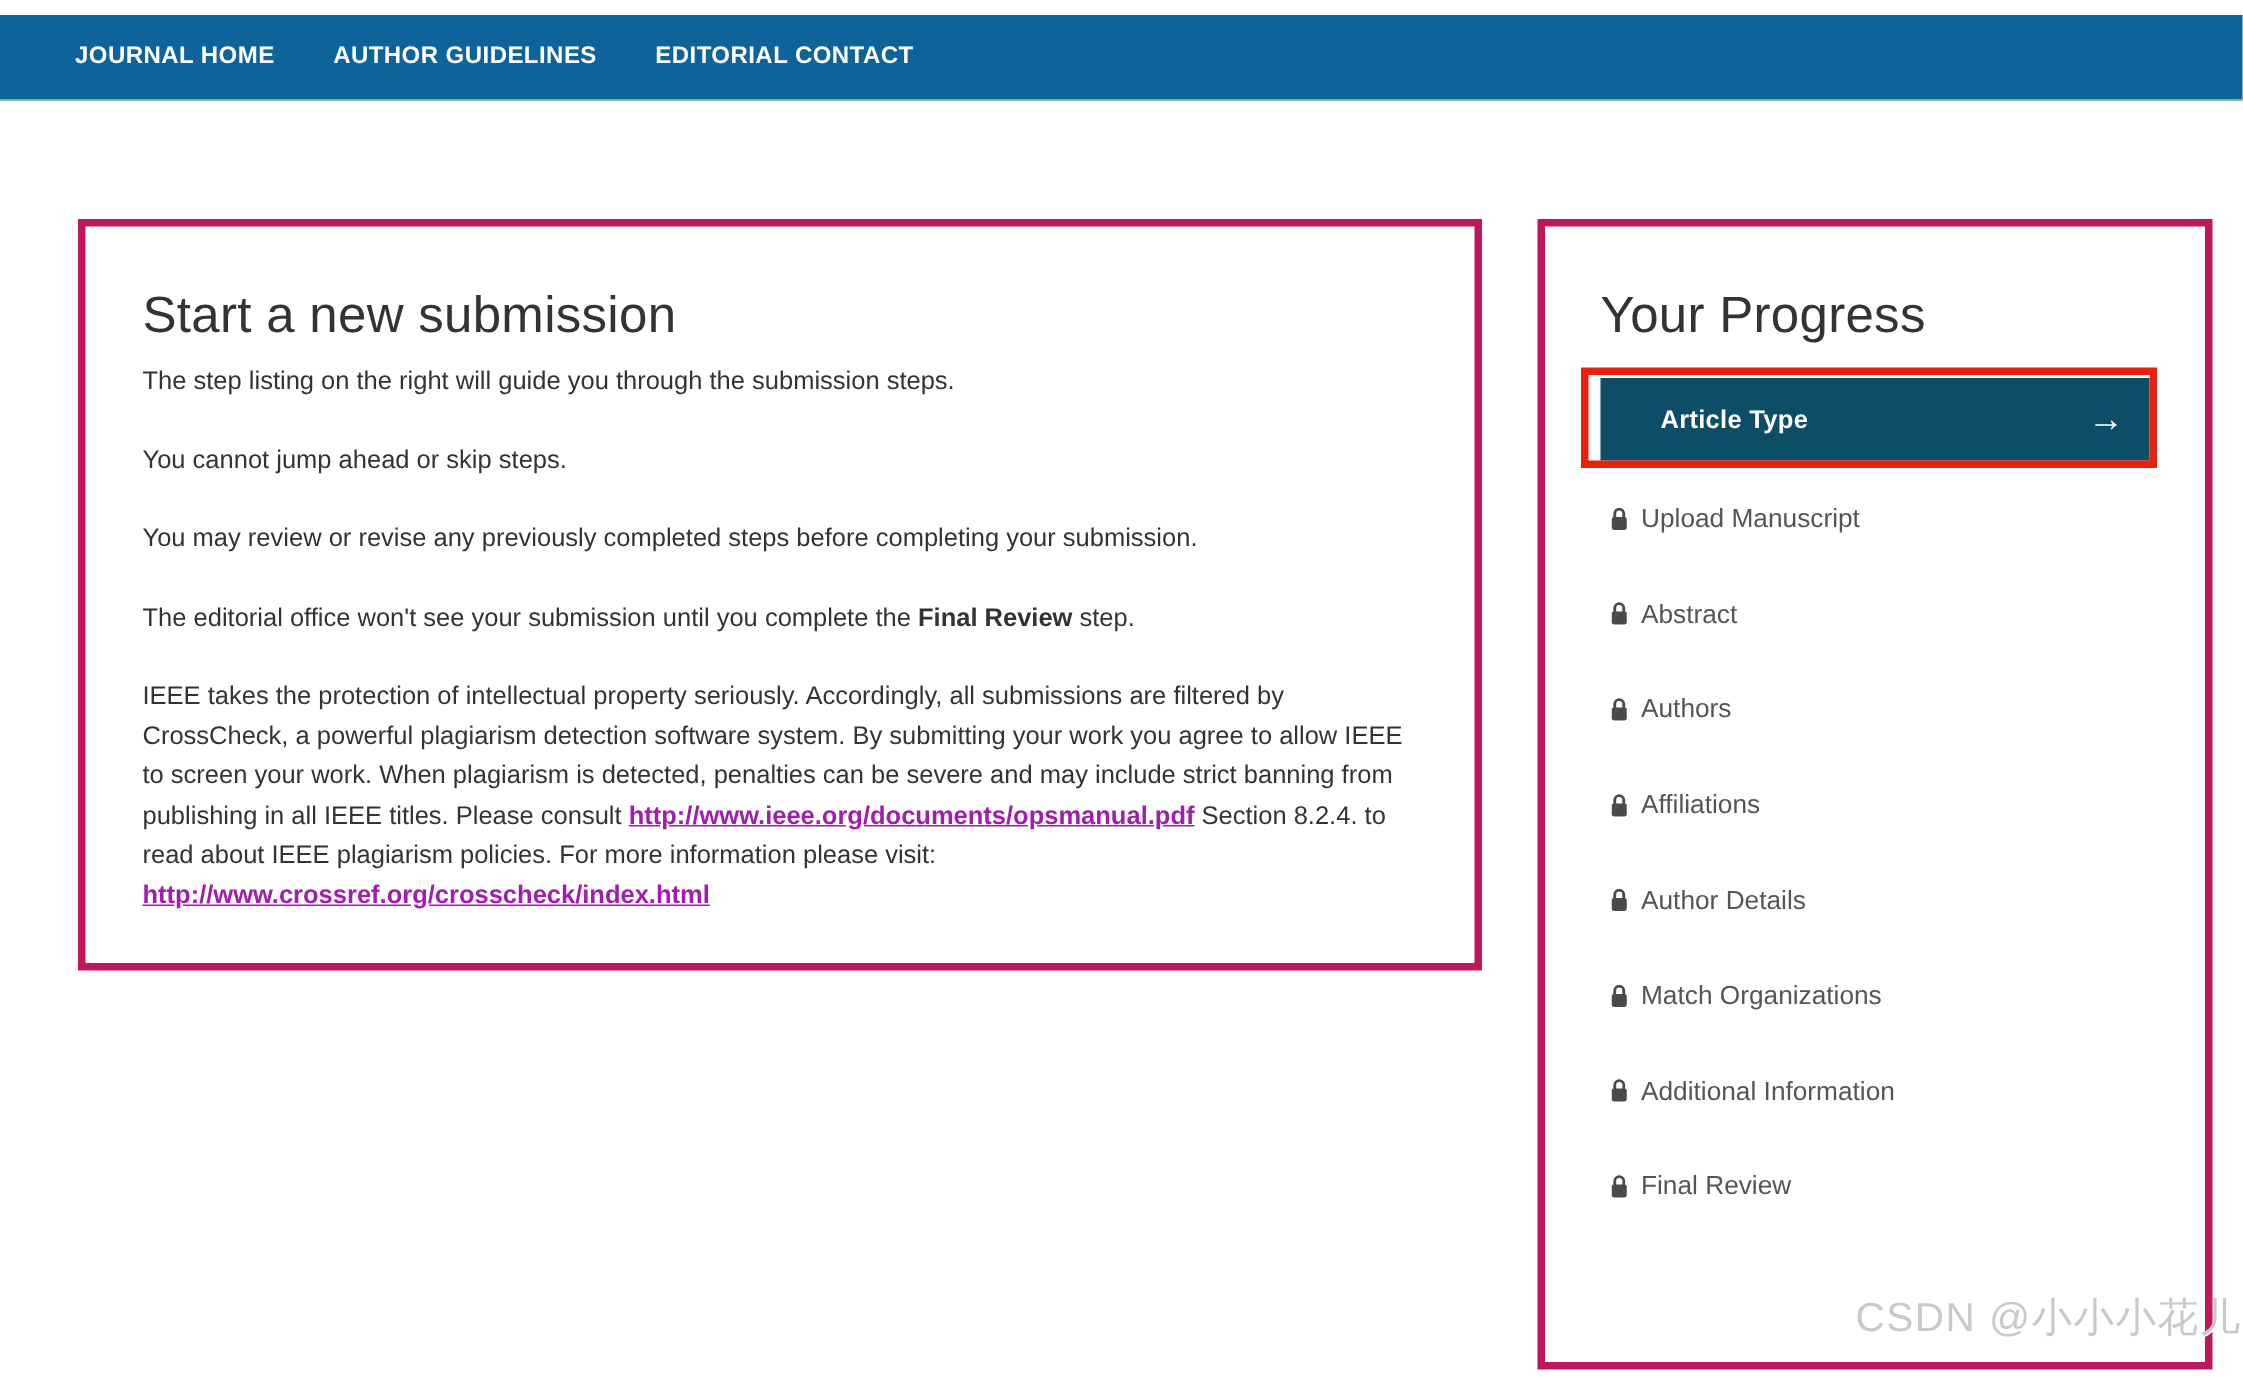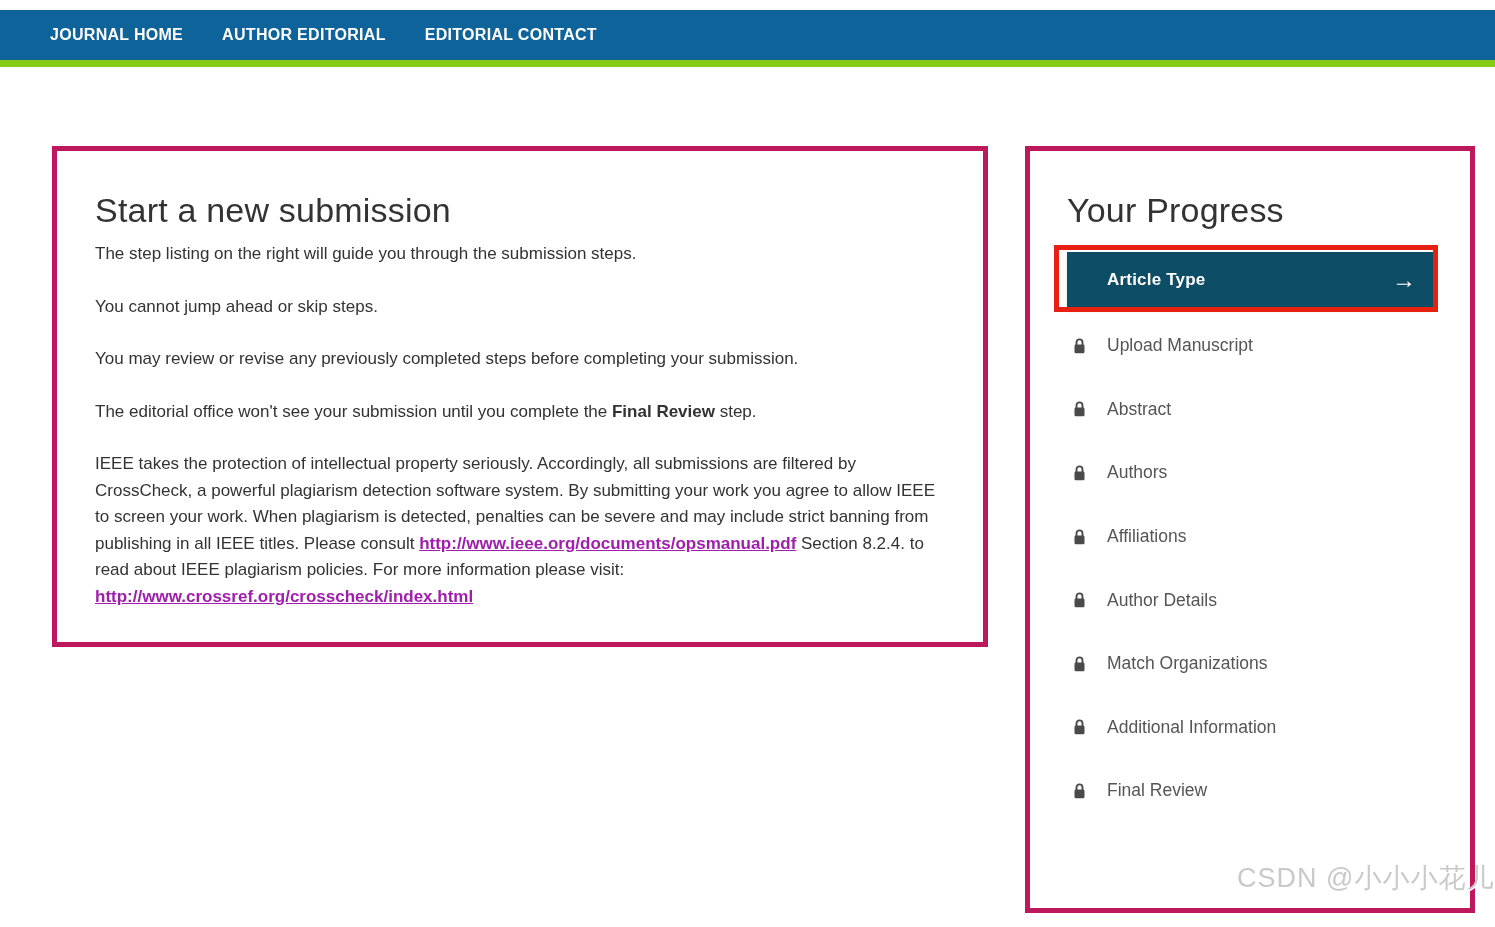--- a/index.html
+++ b/index.html
@@ -11,21 +11,21 @@
     color: #333333;
     overflow: hidden;
   }
 
   
   .topnav {
     position: absolute;
     top: 10px; left: 0; right: 0;
     height: 57px;
     background: #0f639b;
-    border-bottom: 7px solid #84cc16;
+    border-bottom: 1px solid #84cc16;
     display: flex;
     align-items: center;
     padding-left: 50px;
     gap: 39px;
   }
   .topnav .nav-item {
     color: #ffffff;
     font-size: 16px;
     font-weight: 700;
     letter-spacing: 0.3px;
@@ -113,21 +113,21 @@
   }
 
   ul.steps {
     list-style: none;
     margin-top: 7px;
   }
   ul.steps li.step {
     height: 63.6px;
     display: flex;
     align-items: center;
-    gap: 21px;
+    gap: 8px;
     padding-left: 6px;
   }
   .lock {
     width: 13px; height: 16px;
     color: #4a4a4a;
     display: inline-flex;
     flex: 0 0 auto;
   }
   .step-label {
     font-size: 17.5px;
@@ -144,21 +144,21 @@
     letter-spacing: 1px;
     text-shadow: 1px 1px 0 #ffffff;
     white-space: nowrap;
   }
 </style>
 </head>
 <body>
 
 <nav class="topnav">
   <span class="nav-item">JOURNAL HOME</span>
-  <span class="nav-item">AUTHOR EDITORIAL</span>
+  <span class="nav-item">AUTHOR GUIDELINES</span>
   <span class="nav-item">EDITORIAL CONTACT</span>
 </nav>
 
 <section class="panel panel-left">
   <h1 class="panel-title">Start a new submission</h1>
   <div class="body-copy">
     <p>The step listing on the right will guide you through the submission steps.</p>
     <p>You cannot jump ahead or skip steps.</p>
     <p>You may review or revise any previously completed steps before completing your submission.</p>
     <p><span>The editorial office won't see your submission until you complete the </span><span class="bold">Final Review</span><span> step.</span></p>

